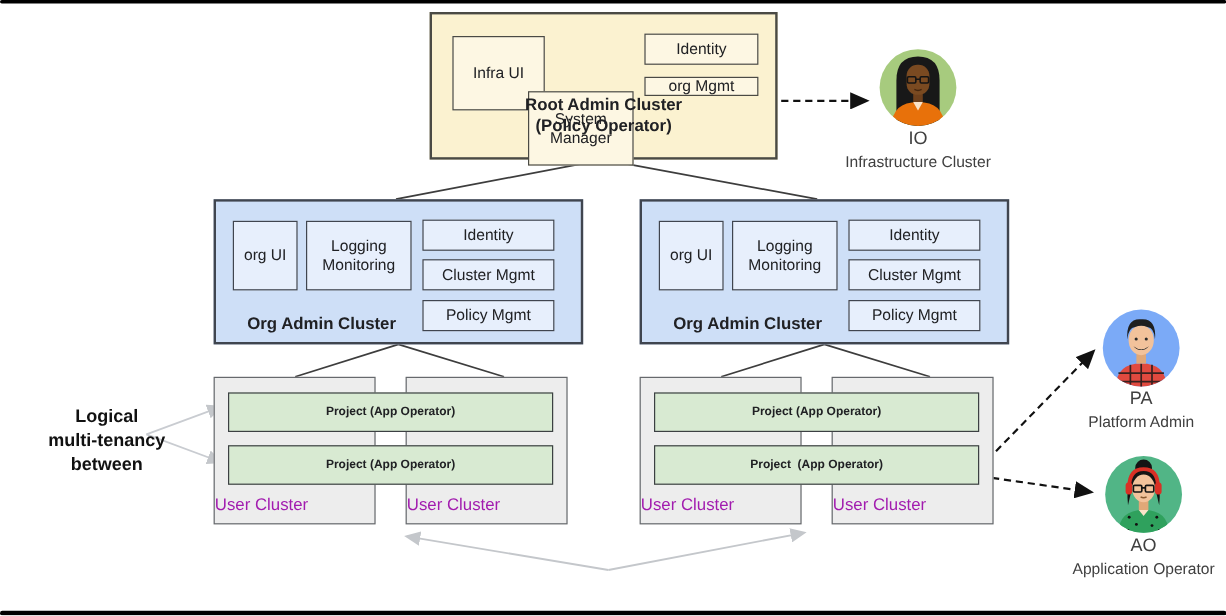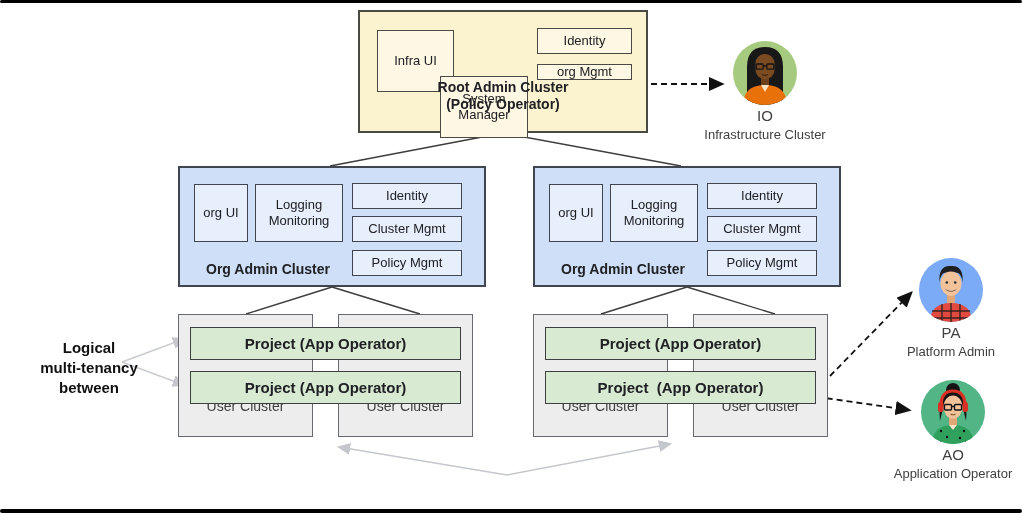--- a/index.html
+++ b/index.html
@@ -17,23 +17,23 @@
     display:flex;align-items:center;justify-content:center;text-align:center;font-size:13px;line-height:1.2;}
   .rc-title{position:absolute;left:0;right:0;bottom:18px;text-align:center;font-weight:bold;font-size:14px;line-height:1.2;}
   
   .org-cluster{top:166px;width:308px;height:121px;background:#CEDFF7;border:2px solid #40454f;}
   .org-cluster .comp{position:absolute;background:#E7EFFC;border:1.5px solid #40454f;box-sizing:border-box;
     display:flex;align-items:center;justify-content:center;text-align:center;font-size:13px;line-height:1.2;}
   .oc-title{position:absolute;left:0;width:176px;bottom:8px;text-align:center;font-weight:bold;font-size:14px;}
   
   .group{position:absolute;top:314px;width:295px;height:123px;z-index:2;}
   .ucbox{position:absolute;top:0;width:135px;height:123px;background:#EDEDED;border:1.5px solid #66696d;box-sizing:border-box;}
-  .uclabel{position:absolute;left:0;right:0;bottom:22px;text-align:center;font-size:14px;color:#404040;}
+  .uclabel{position:absolute;left:0;right:0;bottom:8px;text-align:left;font-size:14px;color:#a21caf;}
   .projbar{position:absolute;left:12px;width:271px;height:33px;background:#D8EAD2;border:1.5px solid #3c4043;box-sizing:border-box;
-    display:flex;align-items:center;justify-content:center;font-weight:bold;font-size:15px;white-space:pre;z-index:3;}
+    display:flex;align-items:center;justify-content:center;font-weight:bold;font-size:10px;white-space:pre;z-index:3;}
   
   .note{position:absolute;z-index:2;font-weight:bold;color:#111;text-align:center;}
   .note-logical{left:5px;top:306px;width:168px;font-size:15px;line-height:1.32;margin-top:32px;}
   .note-logical span{display:block;}
   .note-hard{left:353px;top:484px;width:312px;font-size:17px;}
   
   .avatar{position:absolute;width:66px;height:66px;z-index:2;}
   .persona-label{position:absolute;z-index:2;text-align:center;color:#404040;}
   .persona-label .init{font-size:15px;line-height:1.2;}
   .persona-label .role{font-size:13px;line-height:1.3;margin-top:2px;}

